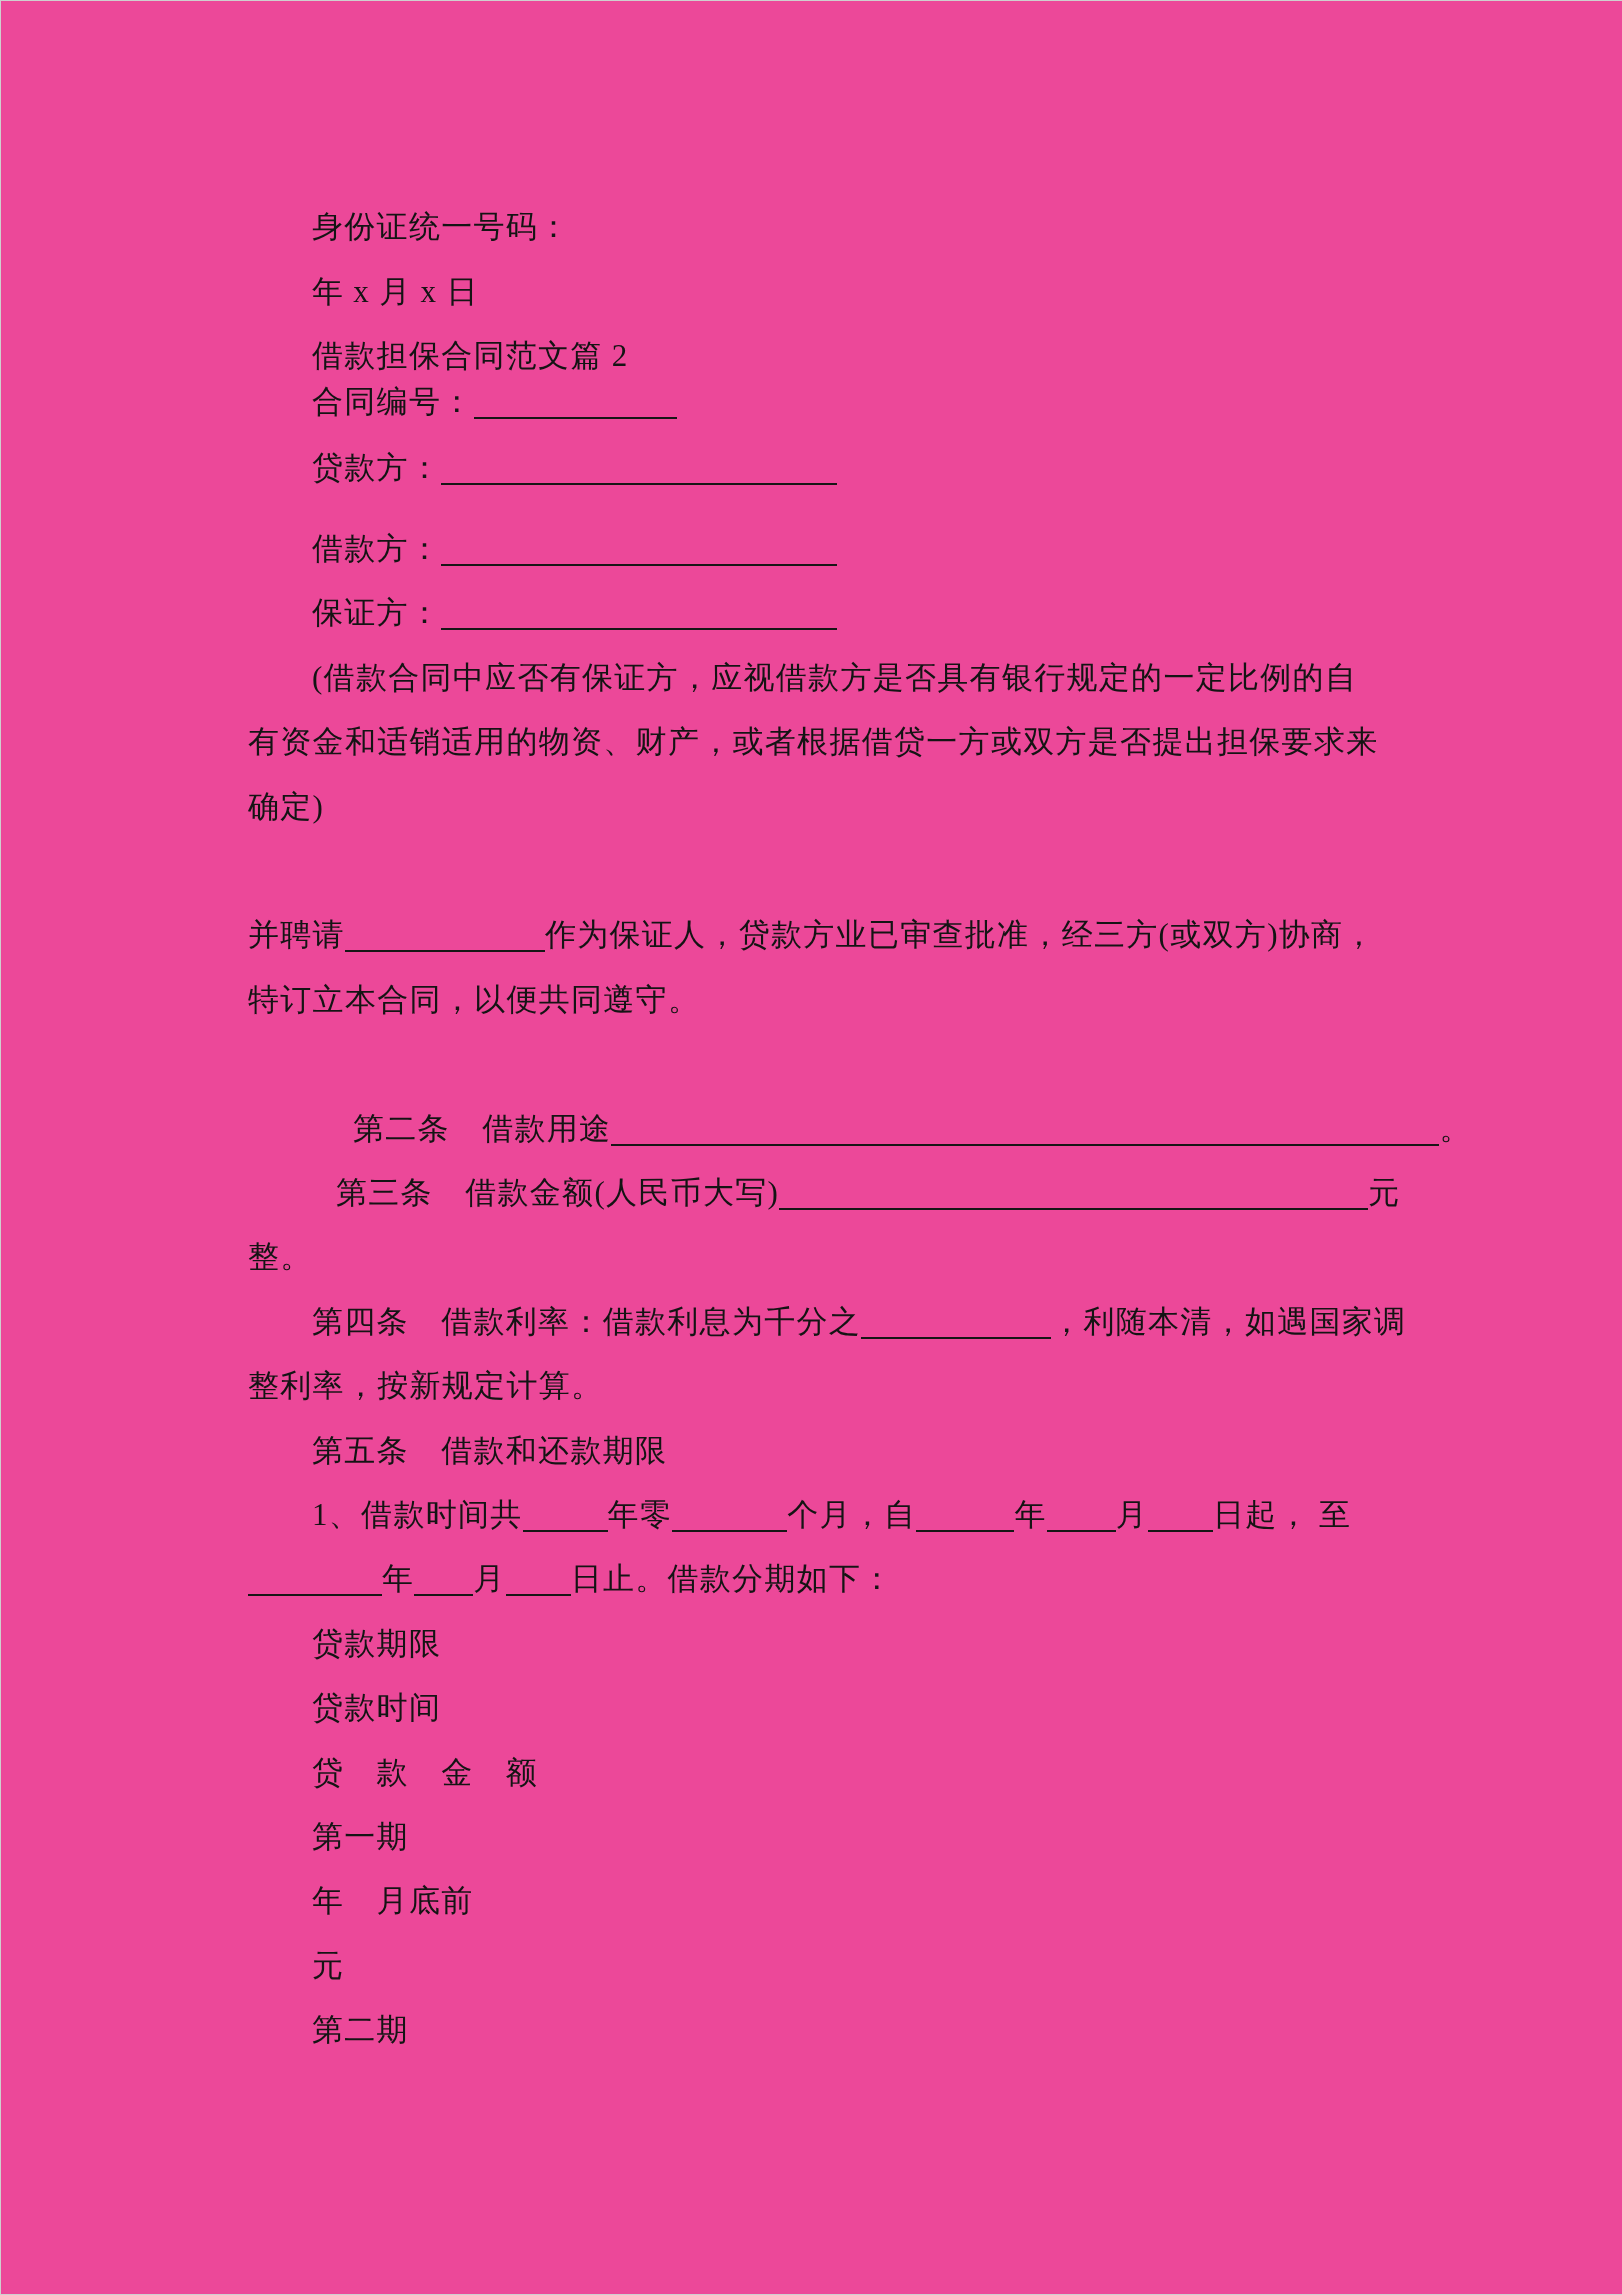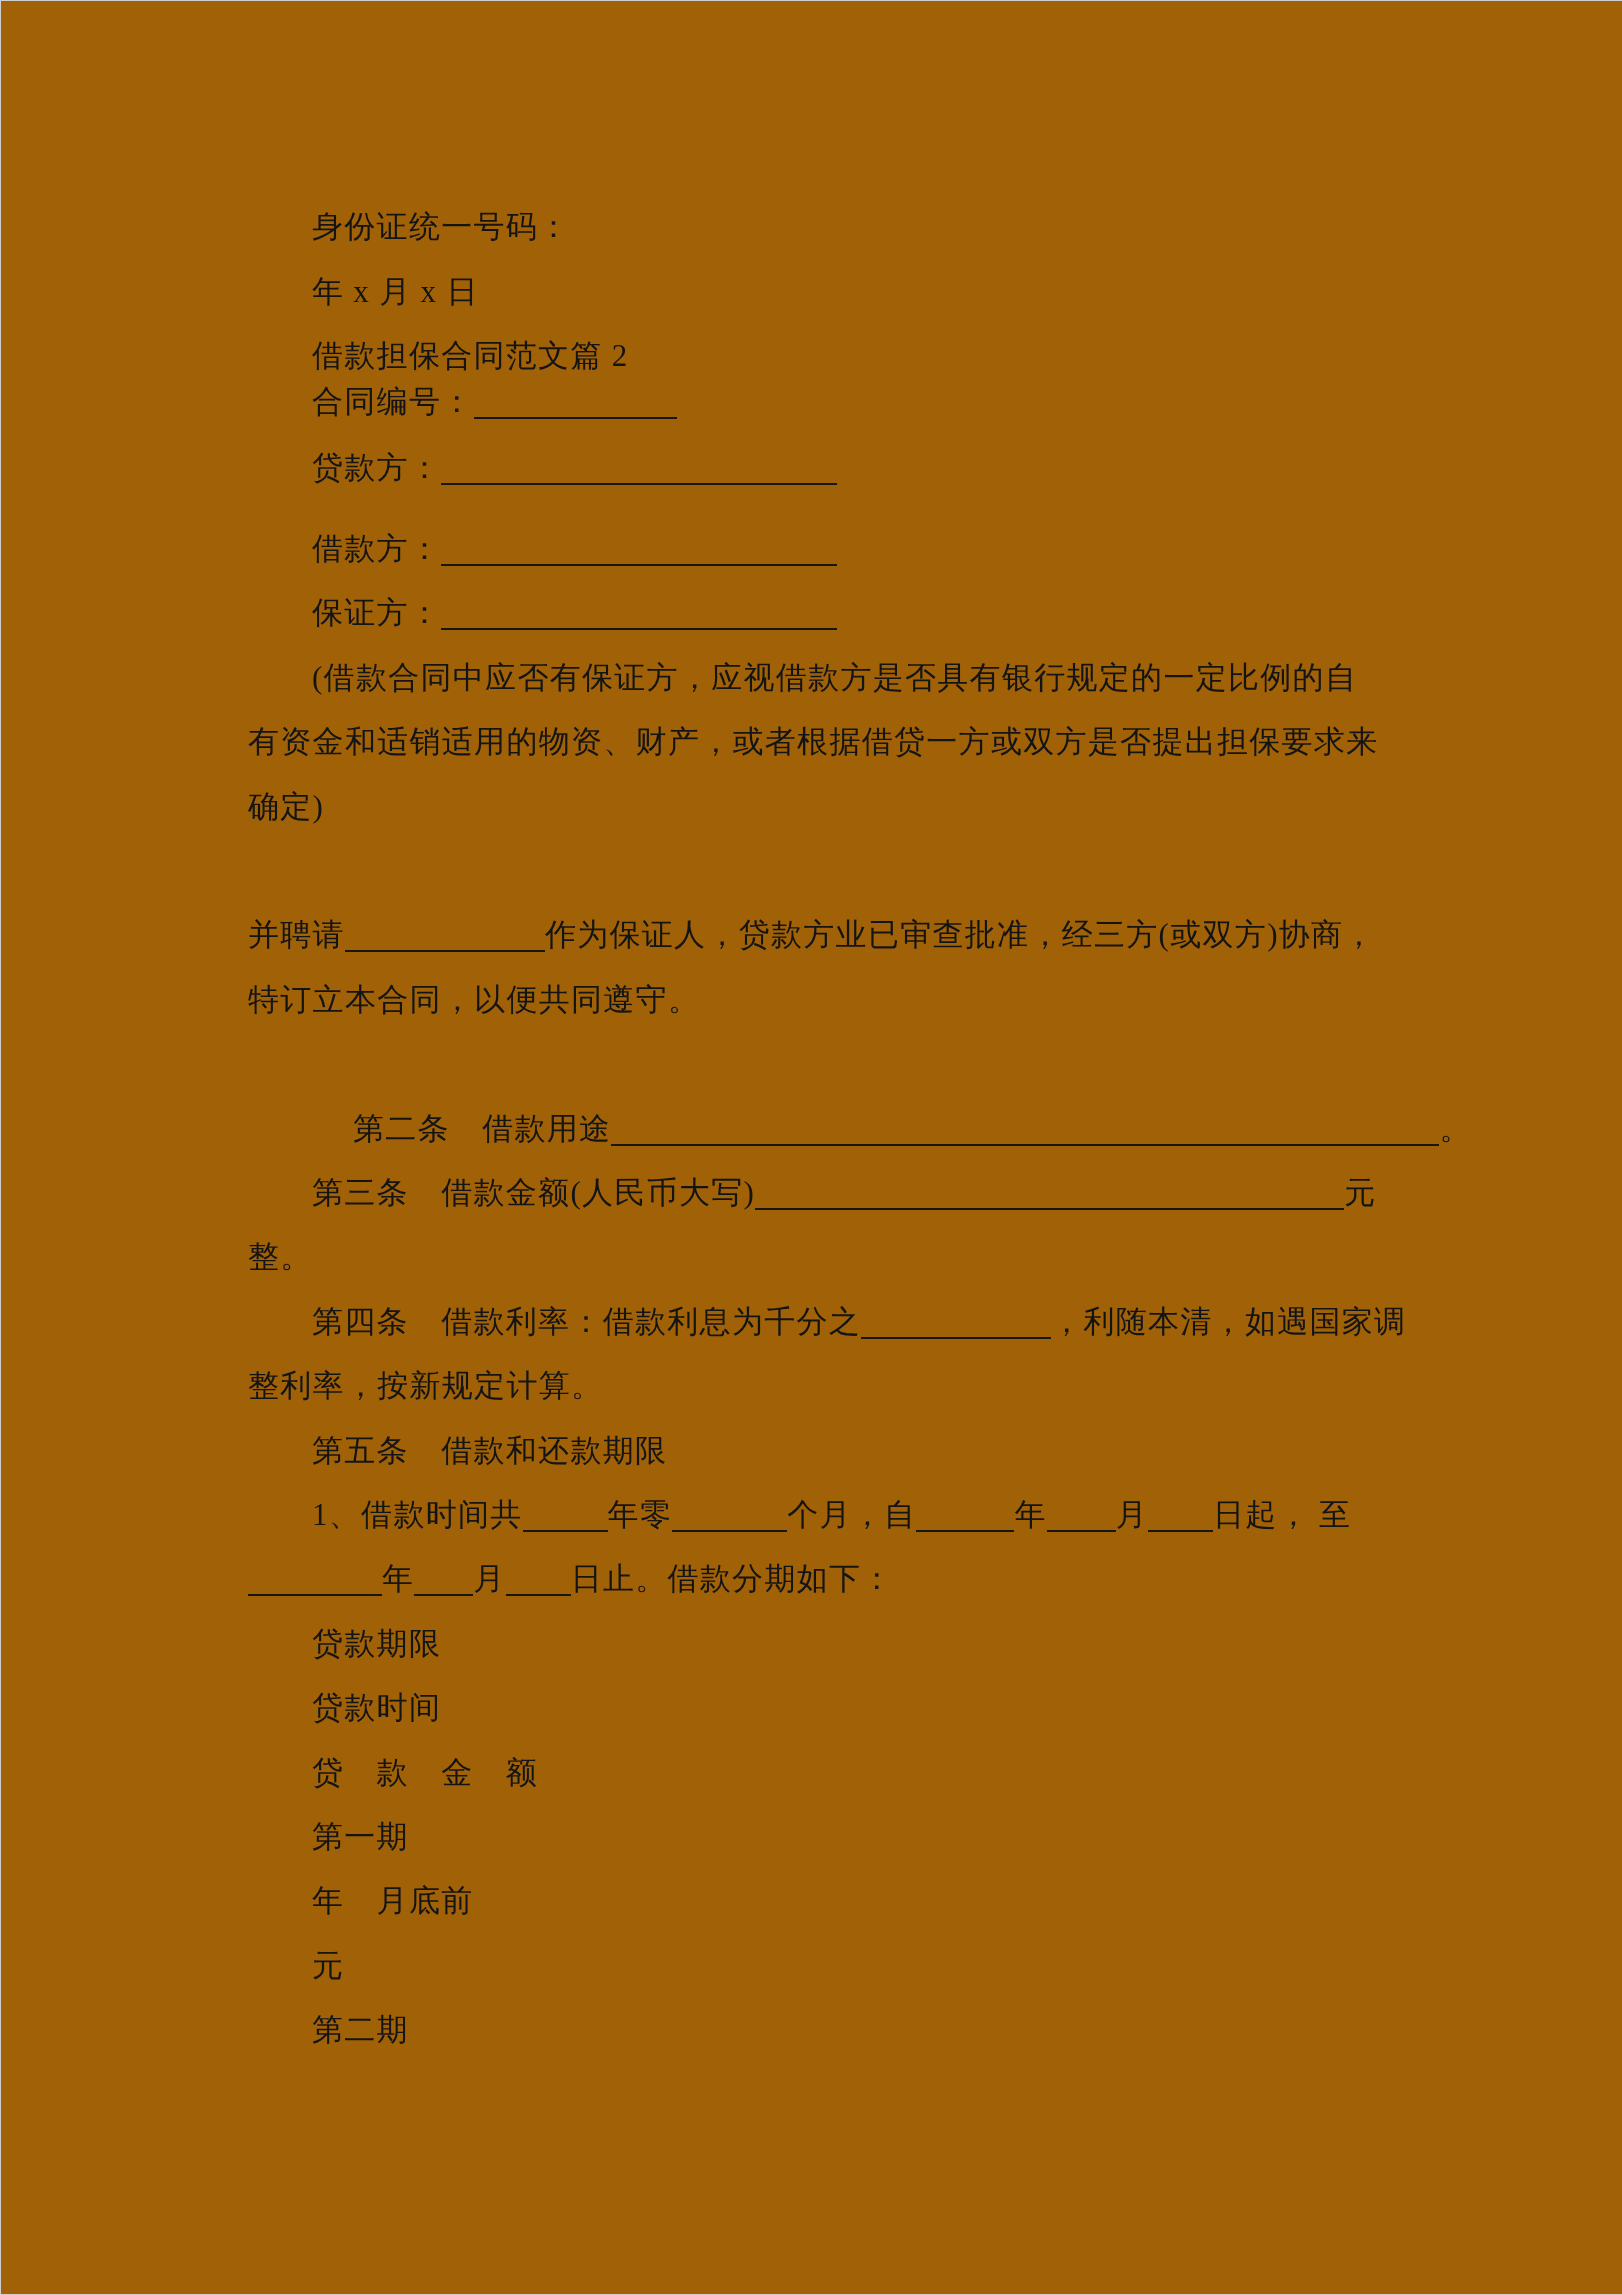--- a/index.html
+++ b/index.html
@@ -33,35 +33,35 @@
   .blank {
     display: inline-block;
     height: 23.6px;
     border-bottom: 2px solid #161616;
     margin-bottom: -7.2px;
   }
 </style>
 </head>
 <body>
 
-<div class="page" style="background: #a16207; color: rgb(20, 20, 20); border-color: rgb(207, 207, 207);">
+<div class="page" style="background: #ec4899; color: rgb(20, 20, 20); border-color: rgb(207, 207, 207);">
     <div class="line indent" style="top: 209px;"><span>身份证统一号码：</span></div>
     <div class="line indent" style="top: 274px;"><span>年 x 月 x 日</span></div>
     <div class="line indent" style="top: 338px;"><span>借款担保合同范文篇 2</span></div>
     <div class="line indent" style="top: 384px;"><span>合同编号：</span><span class="blank" style="width: 203px; border-bottom-color: rgb(22, 22, 22);"></span></div>
     <div class="line indent" style="top: 450px; text-align: center;"><span>贷款方：</span><span class="blank" style="width: 396px; border-bottom-color: rgb(22, 22, 22);"></span></div>
     <div class="line indent" style="top: 531px;"><span>借款方：</span><span class="blank" style="width: 396px; border-bottom-color: rgb(22, 22, 22);"></span></div>
     <div class="line indent" style="top: 595px;"><span>保证方：</span><span class="blank" style="width: 396px; border-bottom-color: rgb(22, 22, 22);"></span></div>
     <div class="line indent" style="top: 660px;"><span>(借款合同中应否有保证方，应视借款方是否具有银行规定的一定比例的自</span></div>
     <div class="line" style="top: 724px;"><span>有资金和适销适用的物资、财产，或者根据借贷一方或双方是否提出担保要求来</span></div>
     <div class="line" style="top: 789px;"><span>确定)</span></div>
     <div class="line" style="top: 917px;"><span>并聘请</span><span class="blank" style="width: 200px; border-bottom-color: rgb(22, 22, 22);"></span><span>作为保证人，贷款方业已审查批准，经三方(或双方)协商，</span></div>
     <div class="line" style="top: 982px;"><span>特订立本合同，以便共同遵守。</span></div>
     <div class="line indent" style="top: 1111px; margin-left: 41px;"><span>第二条　借款用途</span><span class="blank" style="width: 828px; border-bottom-color: rgb(22, 22, 22);"></span><span>。</span></div>
-    <div class="line indent" style="top: 1175px;"><span>第三条　借款金额(人民币大写)</span><span class="blank" style="width: 589px; border-bottom-color: rgb(22, 22, 22);"></span><span>元</span></div>
+    <div class="line indent" style="top: 1175px; margin-left: 24px;"><span>第三条　借款金额(人民币大写)</span><span class="blank" style="width: 589px; border-bottom-color: rgb(22, 22, 22);"></span><span>元</span></div>
     <div class="line" style="top: 1239px;"><span>整。</span></div>
     <div class="line indent" style="top: 1304px;"><span>第四条　借款利率：借款利息为千分之</span><span class="blank" style="width: 190px; border-bottom-color: rgb(22, 22, 22);"></span><span>，利随本清，如遇国家调</span></div>
     <div class="line" style="top: 1368px;"><span>整利率，按新规定计算。</span></div>
     <div class="line indent" style="top: 1433px;"><span>第五条　借款和还款期限</span></div>
     <div class="line indent" style="top: 1497px;"><span>1、借款时间共</span><span class="blank" style="width: 85px; border-bottom-color: rgb(22, 22, 22);"></span><span>年零</span><span class="blank" style="width: 115px; border-bottom-color: rgb(22, 22, 22);"></span><span>个月，自</span><span class="blank" style="width: 98px; border-bottom-color: rgb(22, 22, 22);"></span><span>年</span><span class="blank" style="width: 69px; border-bottom-color: rgb(22, 22, 22);"></span><span>月</span><span class="blank" style="width: 65px; border-bottom-color: rgb(22, 22, 22);"></span><span>日起， 至</span></div>
     <div class="line" style="top: 1561px;"><span class="blank" style="width: 134px; border-bottom-color: rgb(22, 22, 22);"></span><span>年</span><span class="blank" style="width: 59px; border-bottom-color: rgb(22, 22, 22);"></span><span>月</span><span class="blank" style="width: 65px; border-bottom-color: rgb(22, 22, 22);"></span><span>日止。借款分期如下：</span></div>
     <div class="line indent" style="top: 1626px;"><span>贷款期限</span></div>
     <div class="line indent" style="top: 1690px;"><span>贷款时间</span></div>
     <div class="line indent" style="top: 1755px;"><span>贷　款　金　额</span></div>
     <div class="line indent" style="top: 1819px;"><span>第一期</span></div>

